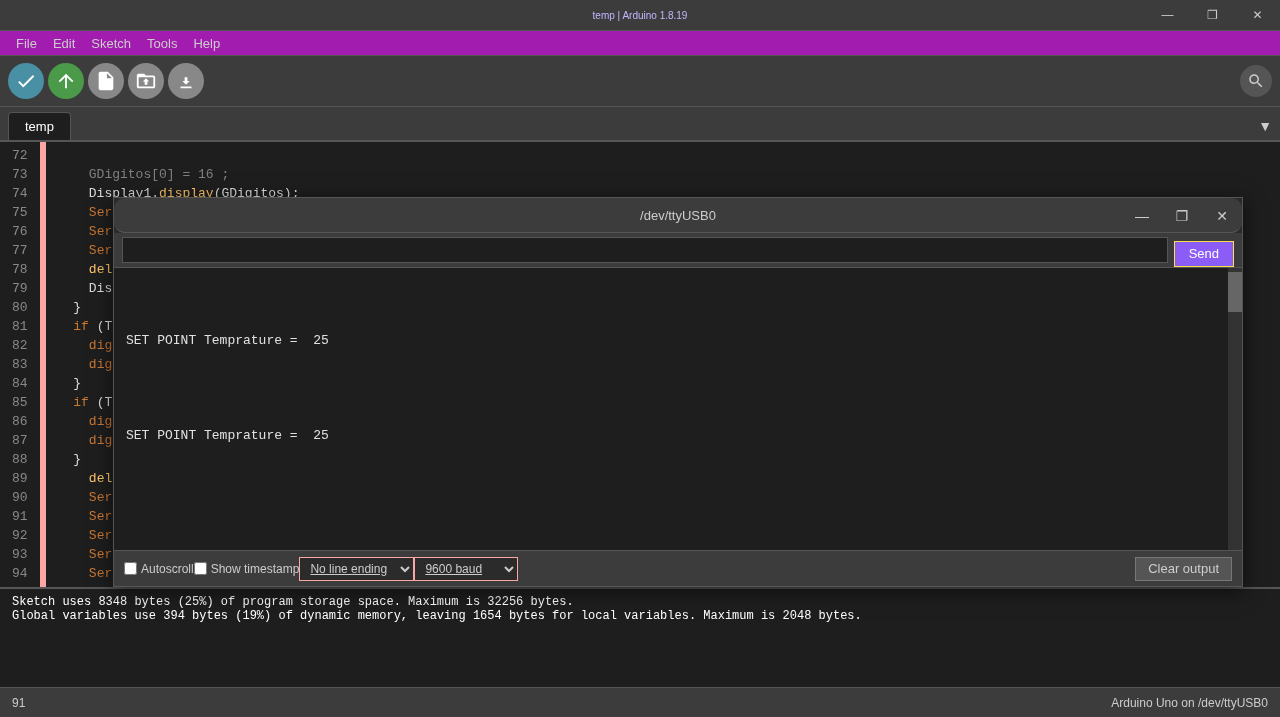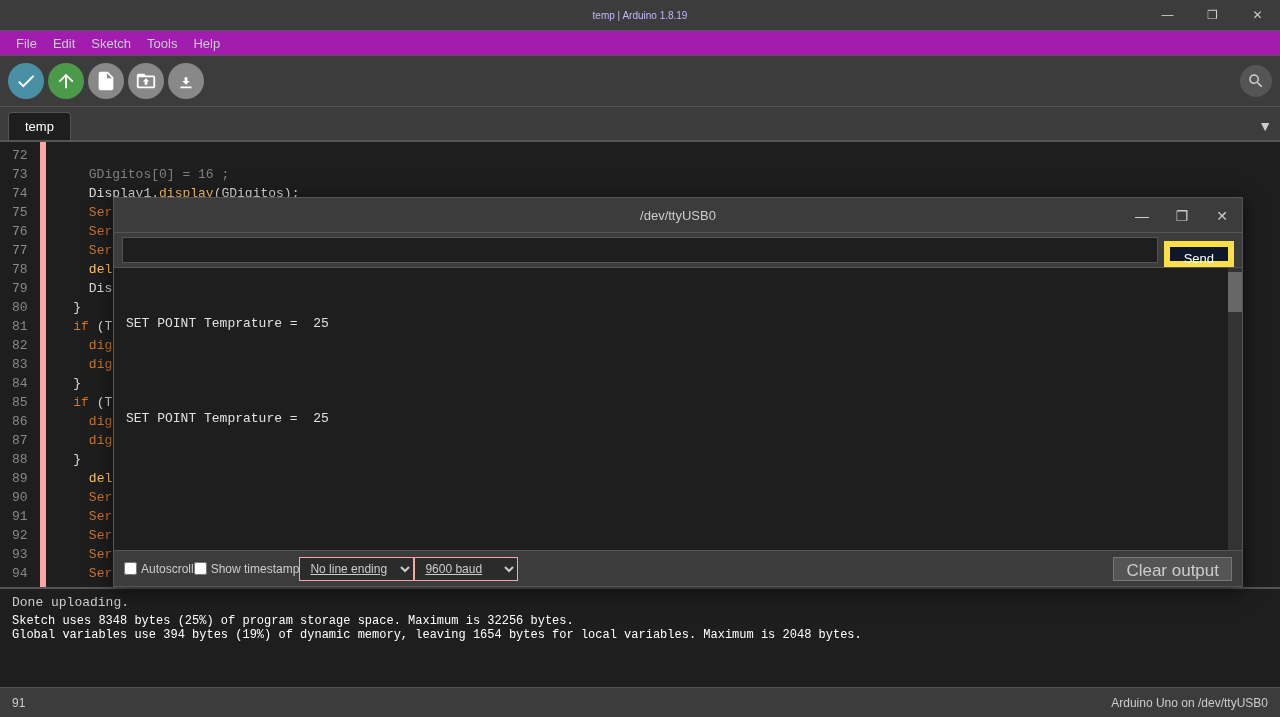--- a/index.html
+++ b/index.html
@@ -217,20 +217,21 @@
       flex-direction: column;
     }
     #serial-title-bar {
       background: #3c3c3c;
       height: 35px;
       display: flex;
       align-items: center;
       justify-content: center;
       position: relative;
       border-bottom: 1px solid #555;
+      border-radius: 11px;
     }
     #serial-title-bar .title {
       color: #ccc;
       font-size: 13px;
     }
     #serial-title-bar .sm-controls {
       position: absolute;
       right: 0;
       top: 0;
       display: flex;
@@ -259,39 +260,39 @@
       flex: 1;
       background: #1e1e1e;
       border: 1px solid #555;
       color: #fff;
       font-family: 'Courier New', monospace;
       font-size: 13px;
       padding: 4px 8px;
       height: 26px;
     }
     #serial-input-bar button {
-      background: #0f172a;
+      background: #8b5cf6;
       color: #fff;
-      border: 6px solid #fde047;
+      border: 1px solid #fde047;
       padding: 4px 14px;
       margin-left: 6px;
       height: 26px;
       cursor: pointer;
       font-size: 13px;
       margin-top: 7px;
     }
 
     #serial-output {
       flex: 1;
       background: #1e1e1e;
       color: #e0e0e0;
       font-family: 'Courier New', monospace;
       font-size: 13px;
       line-height: 19px;
-      padding: 8px 12px;
+      padding: 25px 12px;
       overflow-y: auto;
       overflow-x: hidden;
       white-space: pre;
       position: relative;
     }
     #serial-scrollbar {
       position: absolute;
       right: 0;
       top: 0;
       width: 14px;
@@ -339,21 +340,21 @@
       height: 24px;
       cursor: pointer;
       text-decoration: underline;
     }
     .clear-output-btn {
       margin-left: auto;
       background: #555;
       color: #ccc;
       border: 1px solid #777;
       padding: 3px 12px;
-      font-size: 17px;
+      font-size: 13px;
       cursor: pointer;
       height: 24px;
     }
   </style>
 </head>
 <body>
 
 <div id="title-bar">
   <span class="title">temp | Arduino 1.8.19</span>
   <div class="win-controls">
@@ -470,21 +471,20 @@
     <span class="kw">Serial</span>.p
 
 
 
   
 }
   </div>
 </div>
 
 <div id="output-area">
-  <div class="done">Done uploading.</div>
   <div>Sketch uses 8348 bytes (25%) of program storage space. Maximum is 32256 bytes.</div>
   <div>Global variables use 394 bytes (19%) of dynamic memory, leaving 1654 bytes for local variables. Maximum is 2048 bytes.</div>
 </div>
 
 <div id="status-bar">
   <span class="line-col">91</span>
   <span class="board-info">Arduino Uno on /dev/ttyUSB0</span>
 </div>
 
 <div id="serial-monitor">

